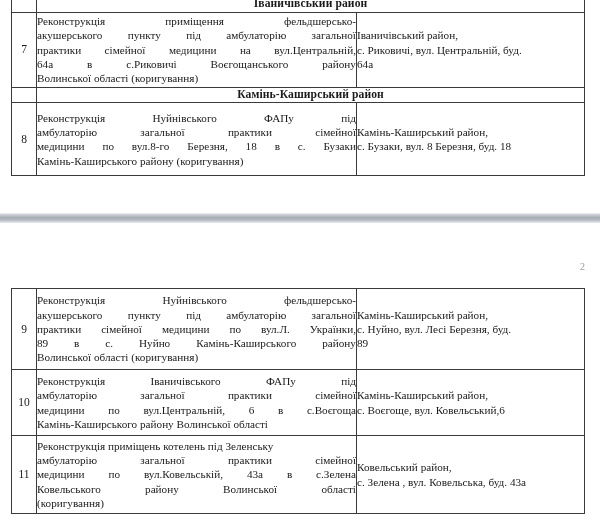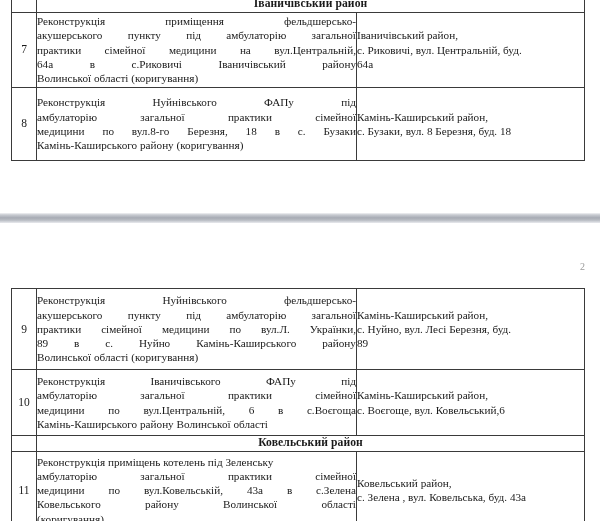--- a/index.html
+++ b/index.html
@@ -137,32 +137,36 @@
               <span>практики</span>
               <span>сімейної</span>
               <span>медицини</span>
               <span>на</span>
               <span>вул.Центральній,</span>
             </span>
           <span class="desc-line j">
               <span>64а</span>
               <span>в</span>
               <span>с.Риковичі</span>
-              <span>Іваничівський</span>
+              <span>Воєгощанського</span>
               <span>району</span>
             </span>
           <span class="desc-line">Волинської області (коригування)</span>
         </td>
         <td class="cell-addr">
           <span class="addr-line">Іваничівський район,</span>
           <span class="addr-line">с. Риковичі, вул. Центральній, буд.</span>
           <span class="addr-line">64а</span>
         </td>
       </tr>
 
+      <tr>
+        <td class="cell-num"></td>
+        <td class="cell-section" colspan="2">Камінь-Каширський район</td>
+      </tr>
 
       <tr style="height:73px;">
         <td class="cell-num">8</td>
         <td class="cell-desc">
           <span class="desc-line j">
               <span>Реконструкція</span>
               <span>Нуйнівського</span>
               <span>ФАПу</span>
               <span>під</span>
             </span>
@@ -269,24 +273,20 @@
               <span>с.Воєгоща</span>
             </span>
           <span class="desc-line">Камінь-Каширського району Волинської області</span>
         </td>
         <td class="cell-addr">
           <span class="addr-line">Камінь-Каширський район,</span>
           <span class="addr-line">с. Воєгоще, вул. Ковельський,6</span>
         </td>
       </tr>
 
-      <tr>
-        <td class="cell-num"></td>
-        <td class="cell-section" colspan="2">Ковельський район</td>
-      </tr>
 
       <tr style="height:78px;">
         <td class="cell-num">11</td>
         <td class="cell-desc">
           <span class="desc-line">Реконструкція приміщень котелень під Зеленську</span>
           <span class="desc-line j">
               <span>амбулаторію</span>
               <span>загальної</span>
               <span>практики</span>
               <span>сімейної</span>

